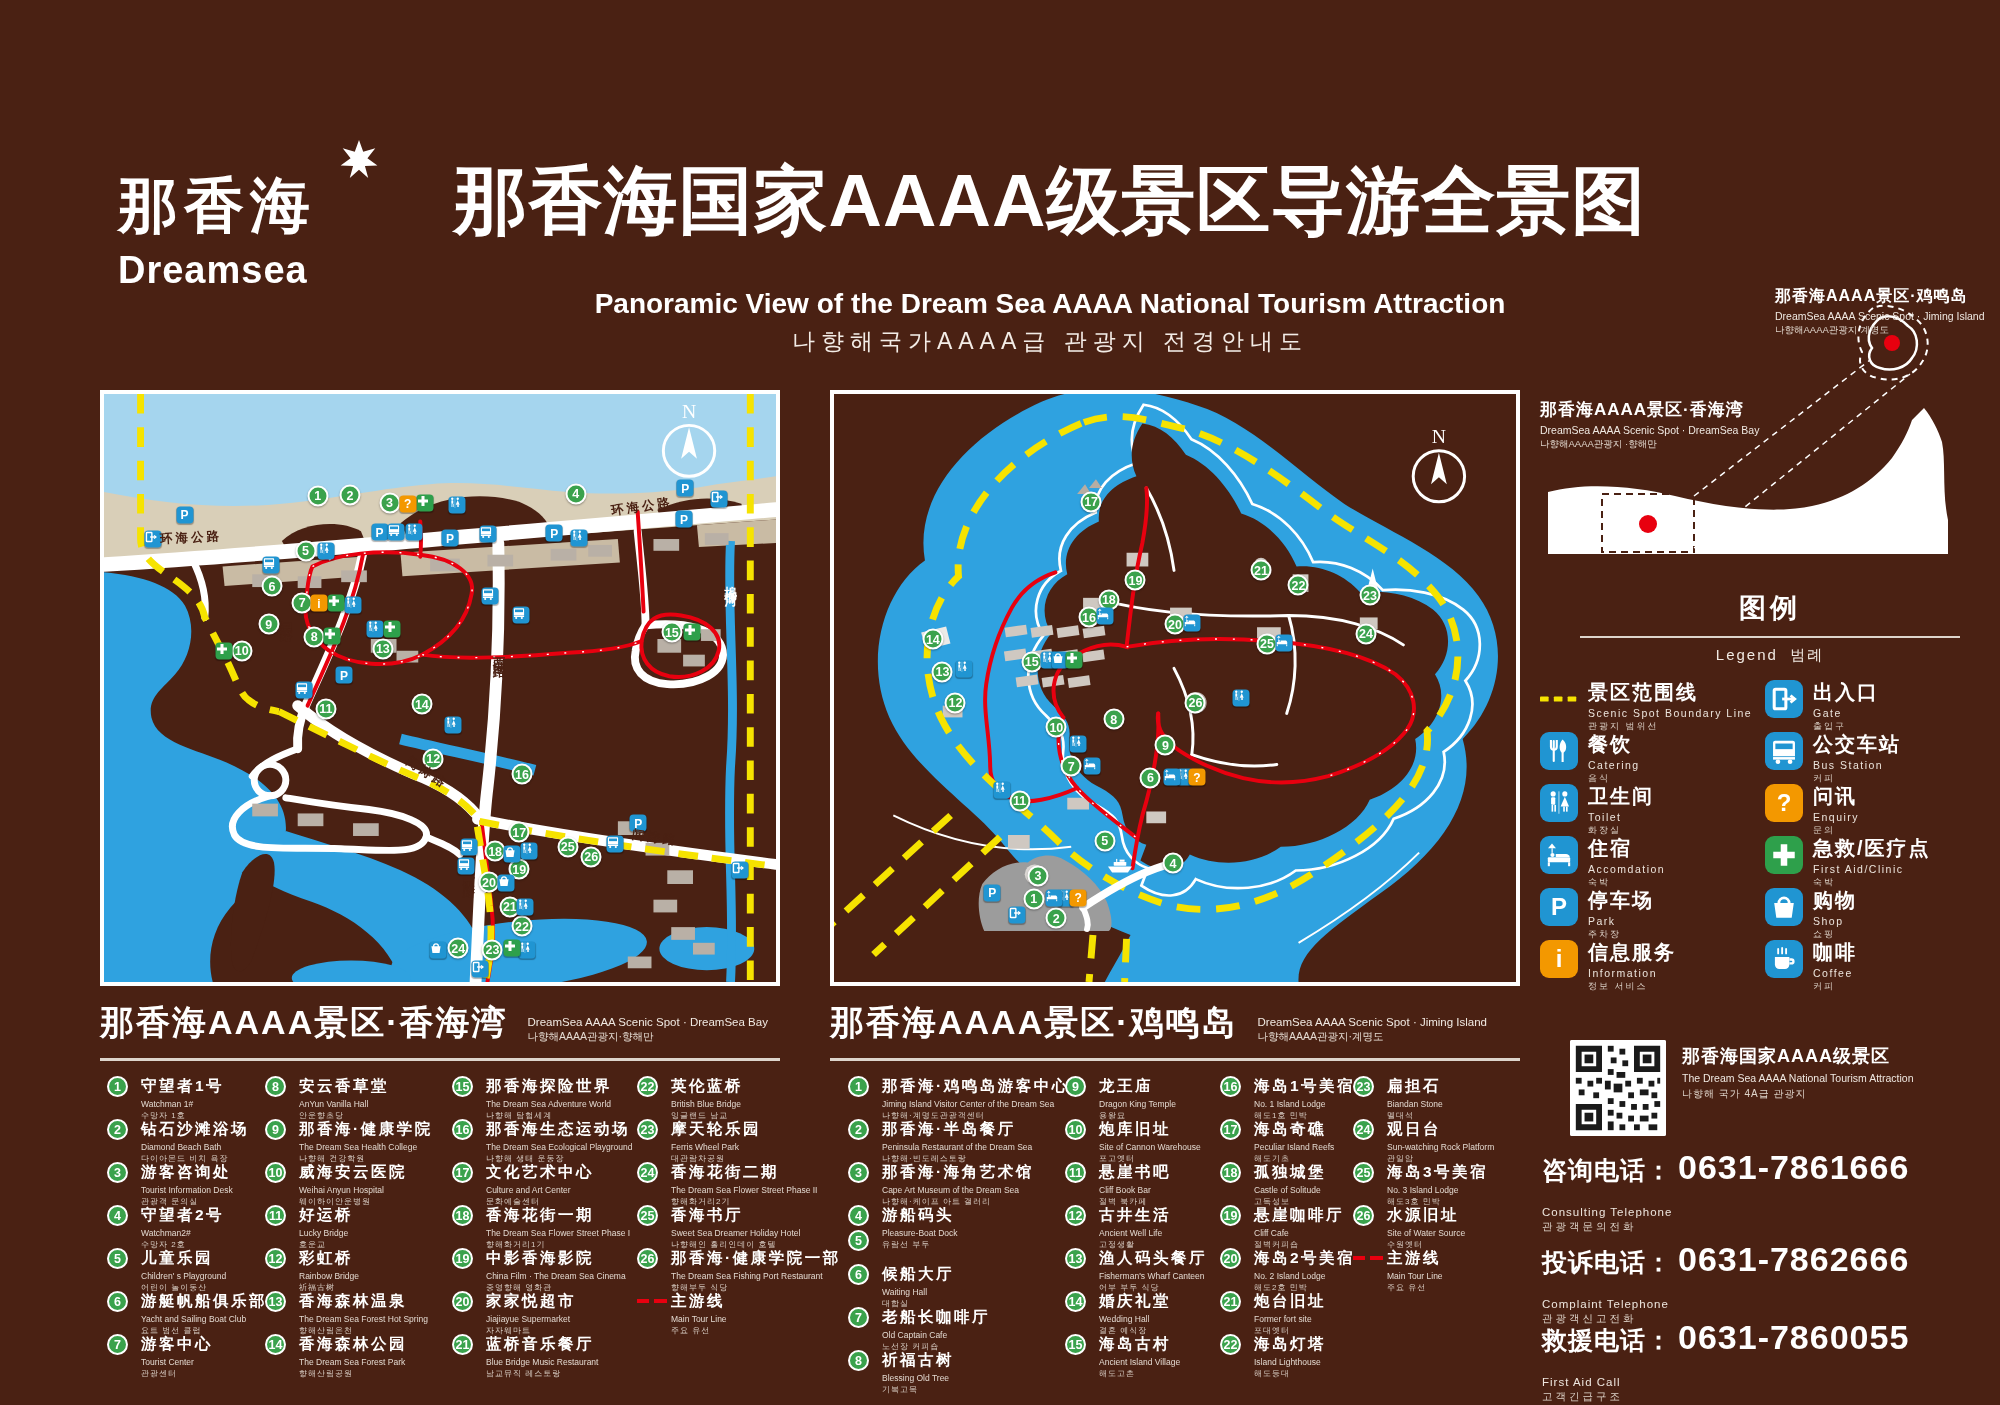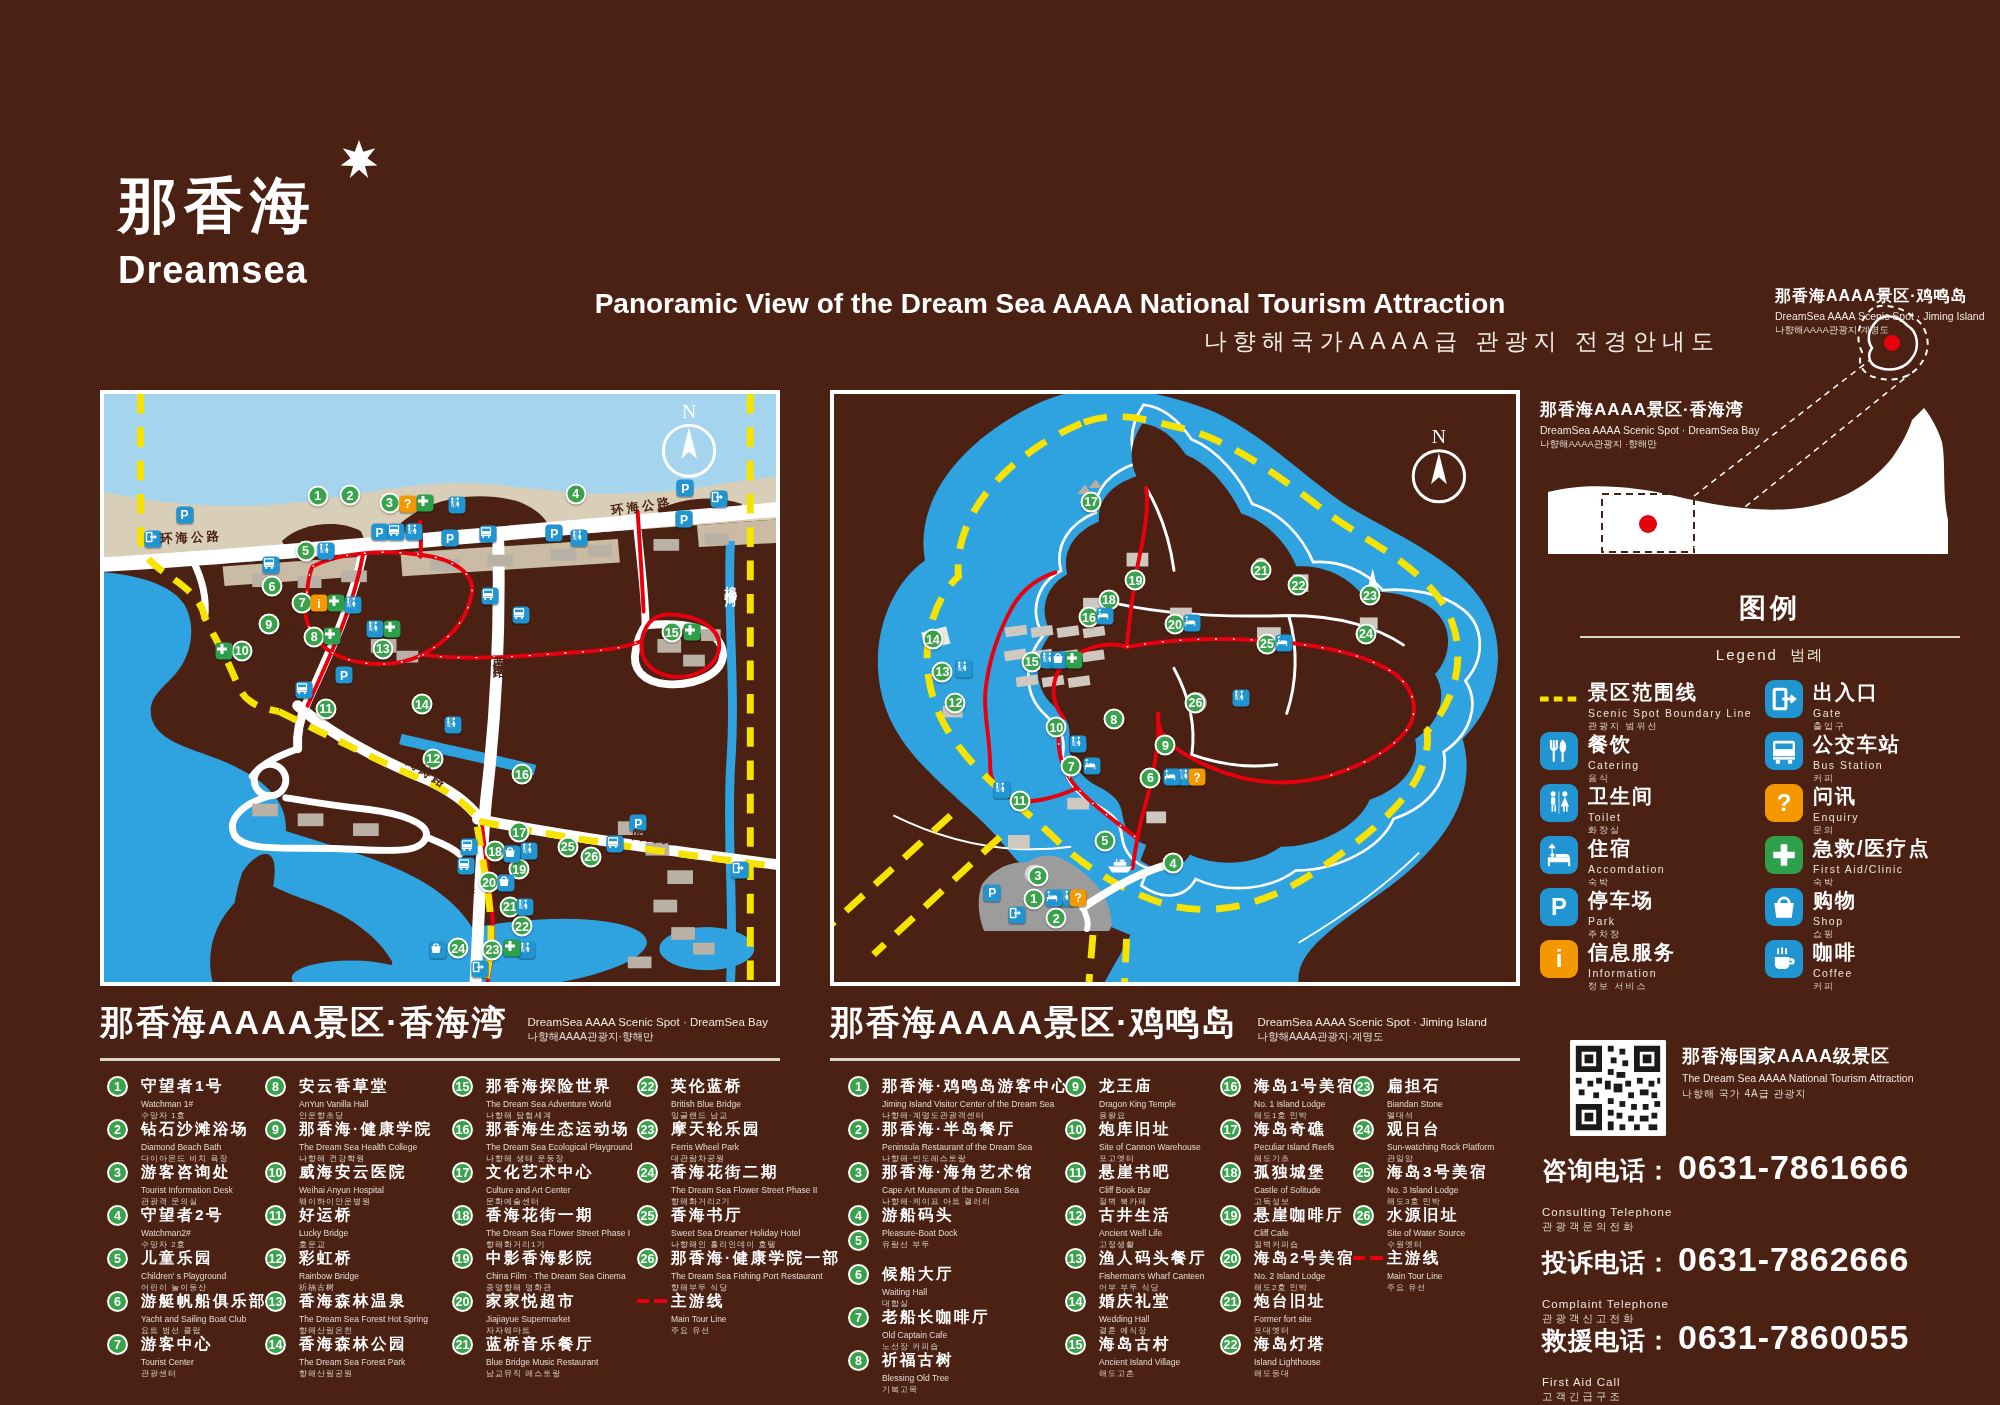--- a/index.html
+++ b/index.html
@@ -4,21 +4,21 @@
 <style>
   html,body{margin:0;padding:0;background:#2b110a;}
   .page{position:relative;width:2000px;height:1405px;background:#4a2113;overflow:hidden;
         font-family:"Liberation Sans","DejaVu Sans",sans-serif;color:#fff;}
   .abs{position:absolute;}
   
   .logo-cn{font-size:60px;font-weight:bold;letter-spacing:6px;}
   .logo-en{font-size:38px;font-weight:bold;letter-spacing:1px;margin-top:2px;}
   .main-title{font-size:74px;font-weight:bold;letter-spacing:1px;text-align:center;white-space:nowrap;}
   .sub-en{font-size:28px;font-weight:bold;text-align:center;white-space:nowrap;}
-  .sub-kr{font-size:23px;text-align:right;letter-spacing:6px;white-space:nowrap;color:#f3ece6;}
+  .sub-kr{font-size:23px;text-align:center;letter-spacing:6px;white-space:nowrap;color:#f3ece6;}
   
   .map-frame{border:4px solid #fff;box-sizing:border-box;background:#4a2113;}
   .map-frame svg{position:absolute;left:0;top:0;width:100%;height:100%;}
   .overlay{position:absolute;left:0;top:0;width:100%;height:100%;}
   .mk{position:absolute;width:21px;height:21px;border-radius:50%;background:#3aa24c;border:2px solid #fff;
       box-sizing:border-box;color:#fff;font-size:12.5px;font-weight:bold;display:flex;align-items:center;
       justify-content:center;transform:translate(-50%,-50%);box-shadow:0 1px 2px rgba(0,0,0,.35);}
   .mi{position:absolute;width:17px;height:17px;border-radius:4px;transform:translate(-50%,-50%);
       display:flex;align-items:center;justify-content:center;color:#fff;font-weight:bold;font-size:12px;
       box-shadow:0 1px 1px rgba(0,0,0,.3);line-height:1;}
@@ -93,20 +93,21 @@
 <div class="page">
 
   <div class="abs" style="left:118px;top:166px;">
     <div class="logo-cn">那香海</div>
     <svg class="star" style="left:218px;top:-28px;width:46px;height:46px;" viewBox="0 0 24 24">
       <path fill="#fff" d="M12 1l2.2 6.2 6.3-1.8-4.1 5.1 5.2 3.9-6.5.2 1.7 6.3-4.8-4.4-4.8 4.4 1.7-6.3-6.5-.2 5.2-3.9-4.1-5.1 6.3 1.8z"></path>
     </svg>
     <div class="logo-en">Dreamsea</div>
   </div>
 
+  <div class="abs main-title" style="left:380px;top:152px;width:1340px;">那香海国家AAAA级景区导游全景图</div>
   <div class="abs sub-en" style="left:380px;top:288px;width:1340px;">Panoramic View of the Dream Sea AAAA National Tourism Attraction</div>
   <div class="abs sub-kr" style="left:380px;top:326px;width:1340px;">나향해국가AAAA급 관광지 전경안내도</div>
 
   <div class="abs map-frame" style="left:100px;top:390px;width:680px;height:596px;">
     <svg viewBox="0 0 680 600" preserveAspectRatio="none">
       <rect width="680" height="600" fill="#4a2113"></rect>
       <rect width="680" height="150" fill="#a5d5ee"></rect>
       <path d="M0,100 C60,112 120,118 180,112 C240,106 280,96 330,92 C380,88 420,96 470,100 C520,104 580,100 620,92 L680,84 L680,140 L0,176 Z" fill="#d9cfb8"></path>
       <path d="M0,178 L680,128 L680,600 L0,600 Z" fill="#4a2113"></path>
       <path d="M180,150 C200,130 240,128 260,140 L268,160 L190,168 Z" fill="#4a2113"></path>

